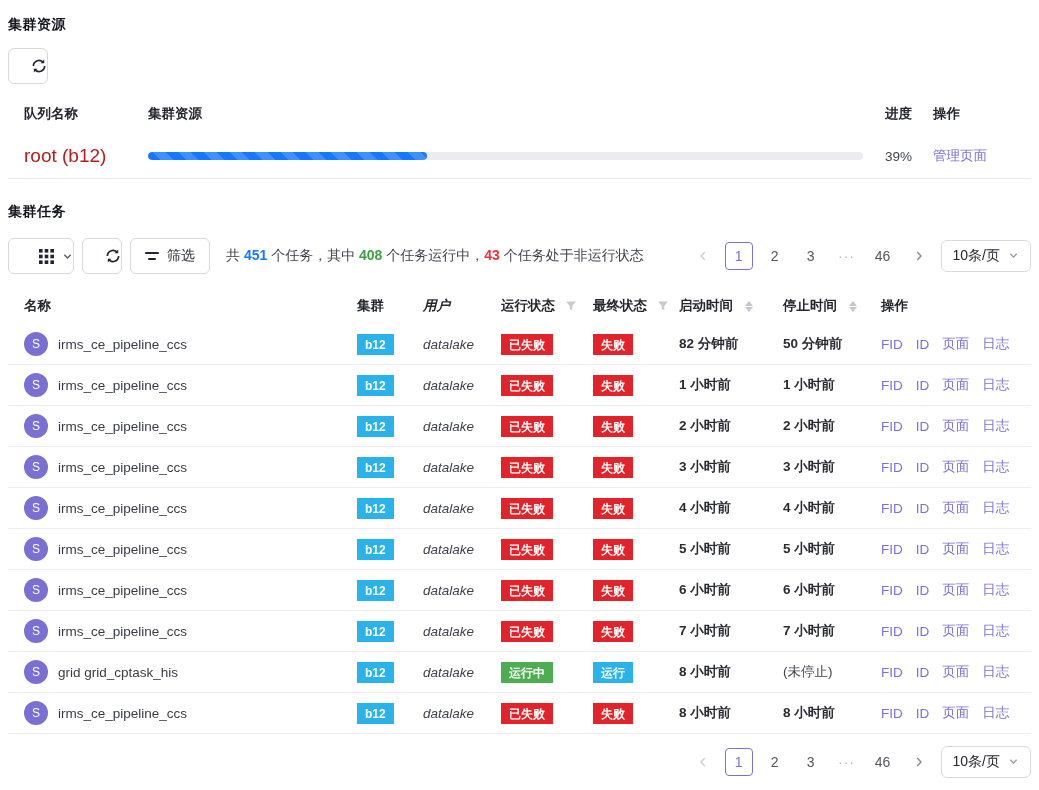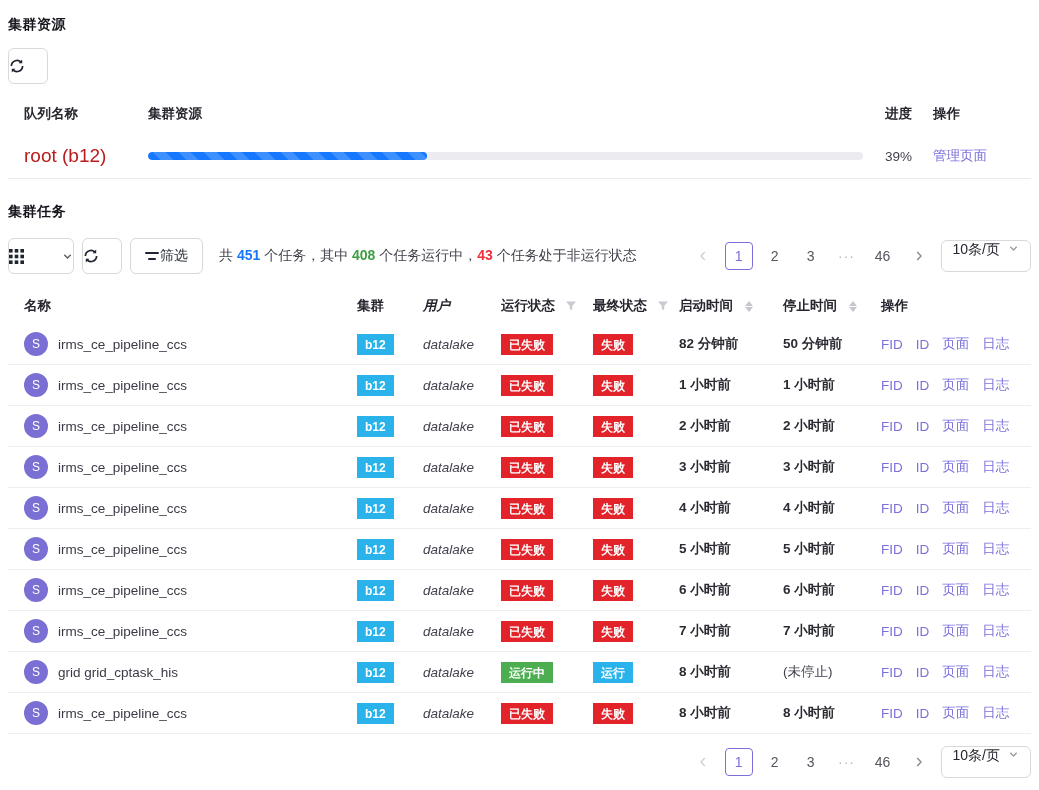--- a/index.html
+++ b/index.html
@@ -3,21 +3,21 @@
 <meta charset="utf-8">
 <style>
   * { box-sizing: border-box; margin: 0; padding: 0; }
   html,body { width:1039px; height:790px; background:#fff; overflow:hidden; }
   body { font-family:"Liberation Sans","DejaVu Sans",sans-serif; color:#42424f; font-size:13.5px; }
   .page { padding:0 8px; }
 
   .section-title { font-size:14px; font-weight:700; color:#16161f; padding-top:16px; letter-spacing:.5px; }
 
   
-  .btn { display:inline-flex; align-items:center; justify-content:space-between; gap:1px;
+  .btn { display:inline-flex; align-items:center; justify-content:flex-end; gap:8px;
          background:#fff; border:1px solid #d9d9d9; border-radius:6px; height:36px;
          color:#1f2430; cursor:pointer; font-size:14px; }
   .icon-btn { width:40px; }
   .btn svg { display:block; }
 
   
   .res-toolbar { margin-top:14px; }
   .res-table { margin-top:10px; }
   .res-head, .res-row { display:flex; align-items:center; }
   .res-head { height:40px; font-weight:600; color:#26262f; }
@@ -47,21 +47,21 @@
 
   
   .pager { display:flex; align-items:center; gap:8px; margin-left:auto; }
   .pg-item { min-width:28px; height:28px; display:inline-flex; align-items:center; justify-content:center;
              border-radius:4px; font-size:14px; color:#55555f; cursor:pointer; background:#fff; border:none; }
   .pg-active { border:1px solid #7a70dd; color:#7a70dd; }
   .pg-prev { color:#cfcfd6; cursor:default; }
   .pg-next { color:#8a8a94; }
   .pg-ellipsis { color:#b5b5bf; letter-spacing:1px; cursor:default; }
   .size-select { height:32px; border:1px solid #d9d9d9; border-radius:6px; display:inline-flex;
-                 align-items:flex-start; gap:8px; padding:0 11px; font-size:14px; color:#26262f;
+                 align-items:center; gap:8px; padding:0 11px; font-size:14px; color:#26262f;
                  background:#fff; cursor:pointer; }
 
   
   .tasks-table { margin-top:14px; }
   .thead, .trow { display:flex; align-items:center; }
   .thead { height:36px; font-weight:600; color:#26262f; font-size:13.5px; }
   .trow { height:41px; border-bottom:1px solid #efeff3; }
   .c { display:flex; align-items:center; }
   .name-c { flex:1; padding-left:16px; gap:10px; min-width:0; }
   .cluster-c { width:68px; padding-left:4px; }

